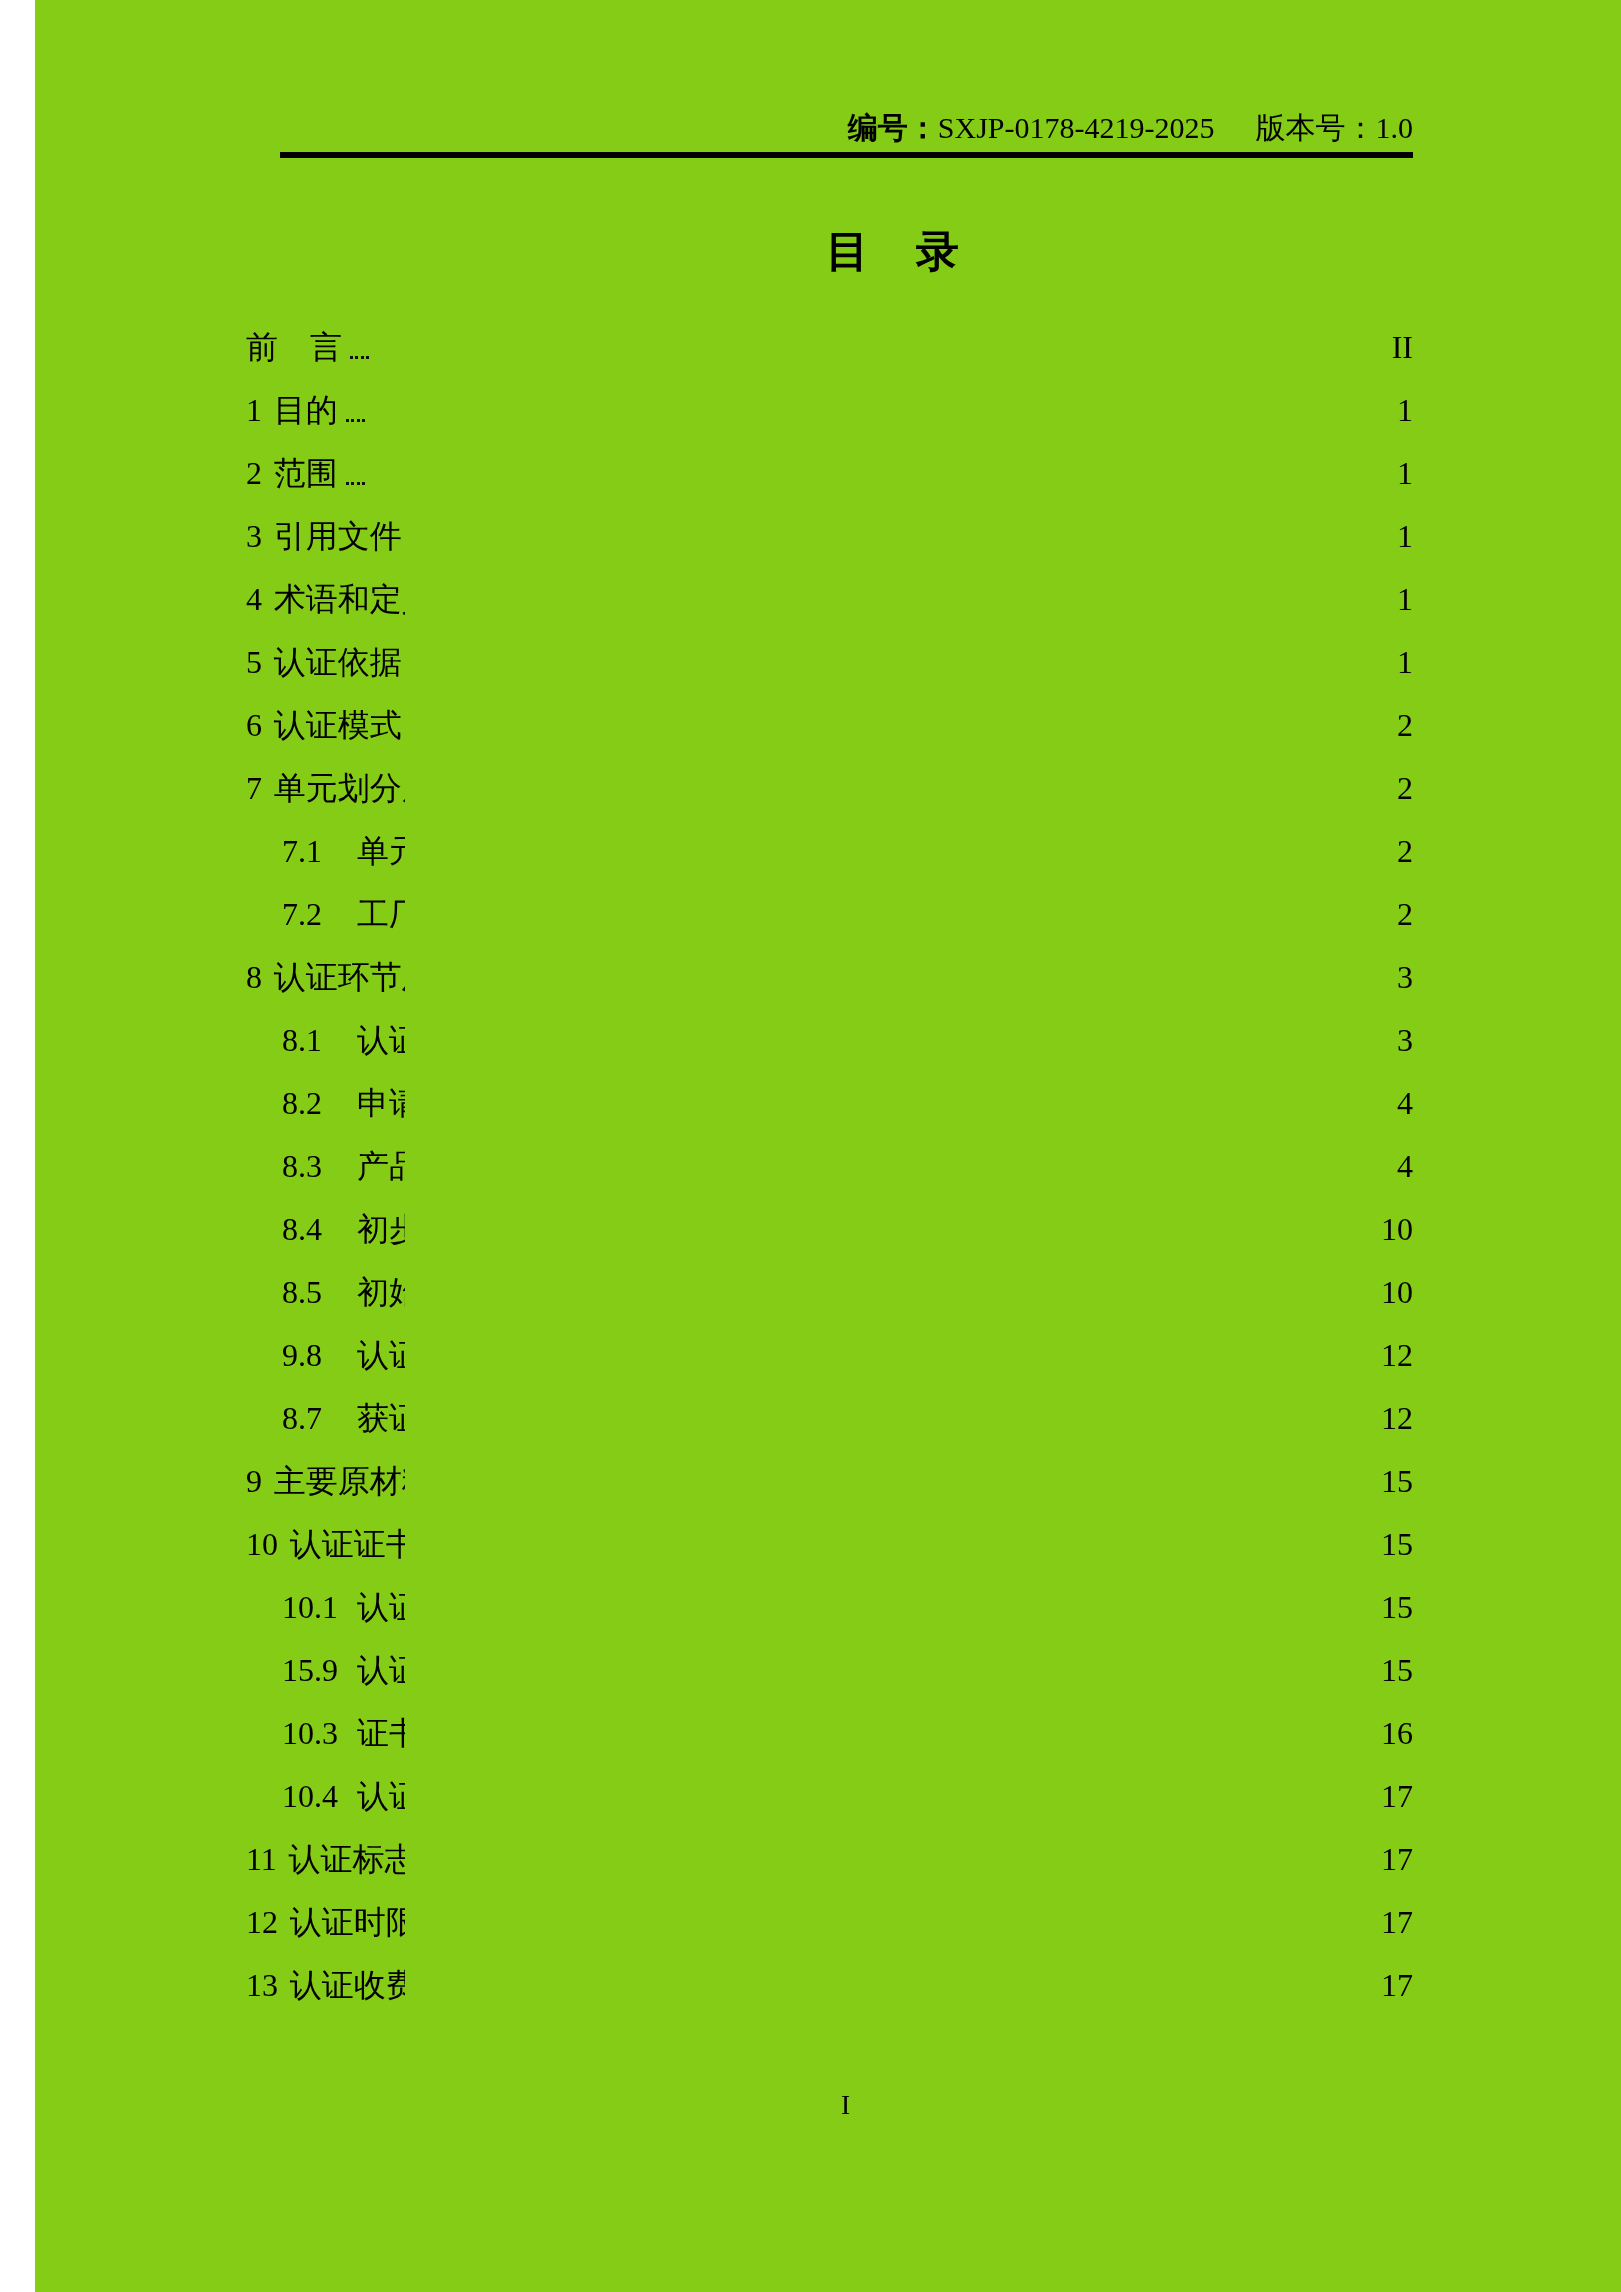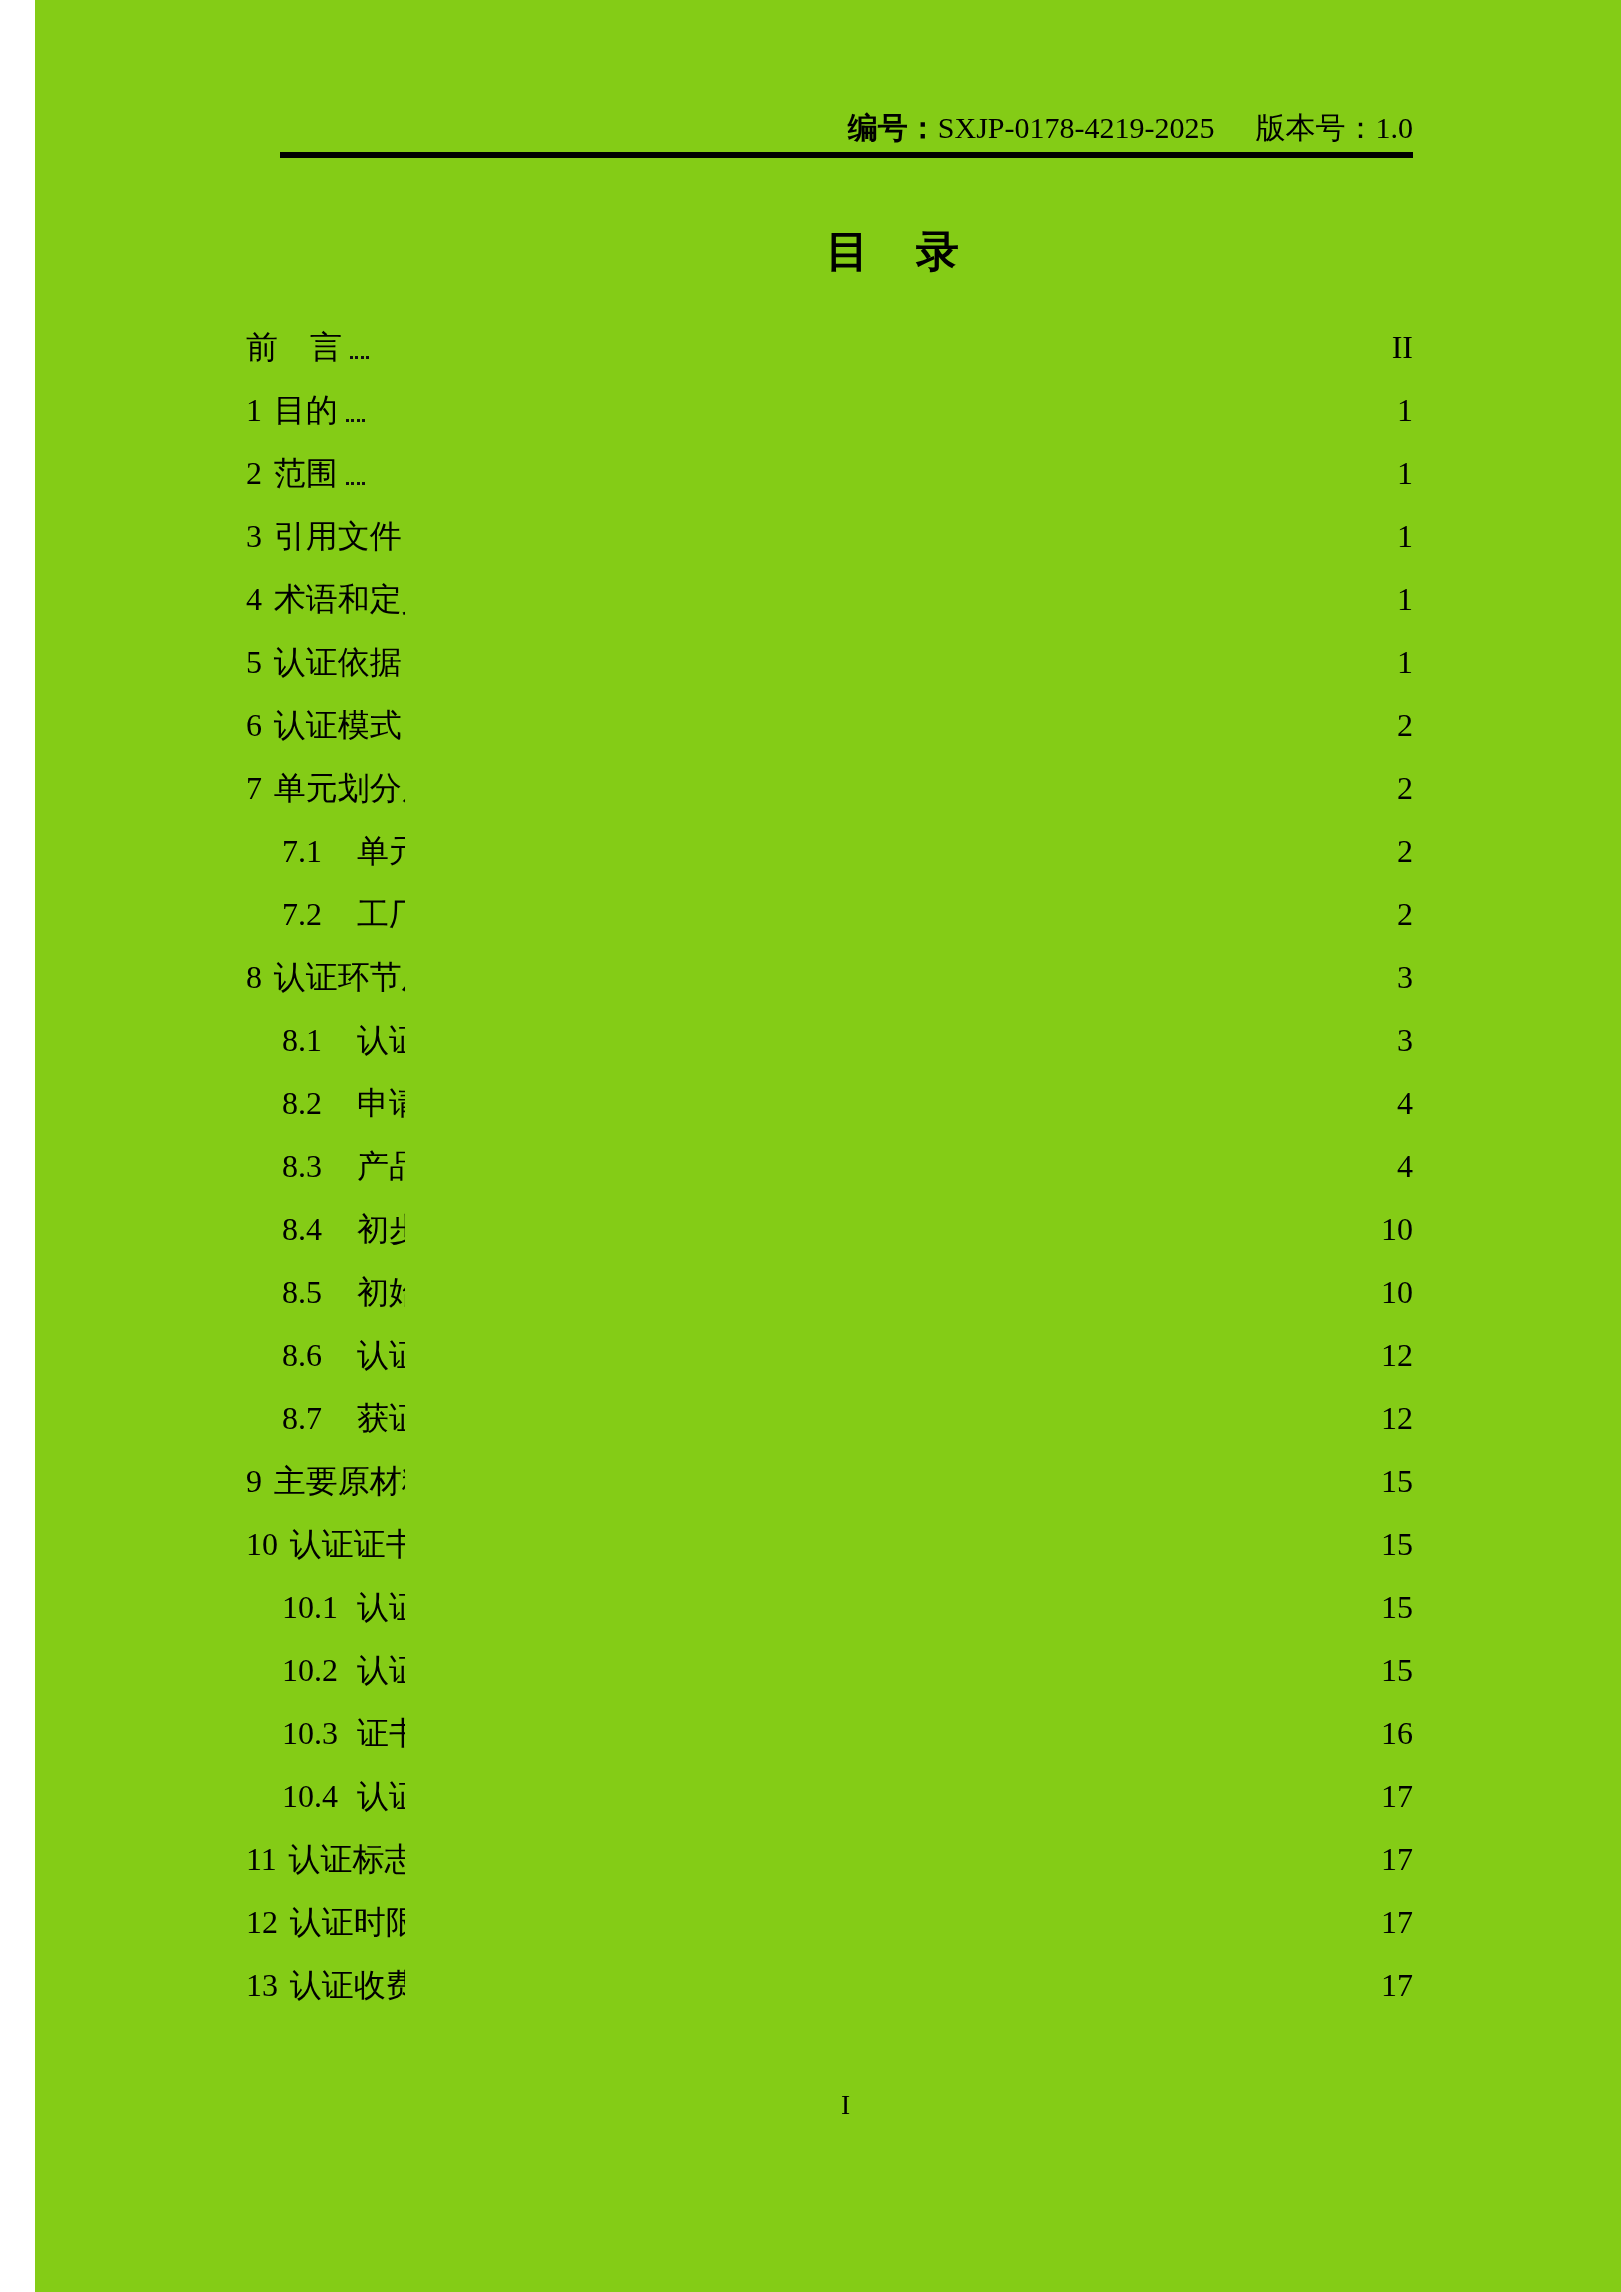--- a/index.html
+++ b/index.html
@@ -202,21 +202,21 @@
     <span class="dots"></span>
     <span class="page">10</span>
   </div>
       <div class="toc-row lvl2">
     <span class="num">8.5</span>
     <span class="label">初始工厂审查</span>
     <span class="dots"></span>
     <span class="page">10</span>
   </div>
       <div class="toc-row lvl2">
-    <span class="num">8.6</span>
+    <span class="num">9.8</span>
     <span class="label">认证结果复核与决定</span>
     <span class="dots"></span>
     <span class="page">12</span>
   </div>
       <div class="toc-row lvl2">
     <span class="num">8.7</span>
     <span class="label">获证后监督</span>
     <span class="dots"></span>
     <span class="page">12</span>
   </div>
@@ -232,21 +232,21 @@
     <span class="dots"></span>
     <span class="page">15</span>
   </div>
       <div class="toc-row lvl2">
     <span class="num">10.1</span>
     <span class="label">认证证书的保持</span>
     <span class="dots"></span>
     <span class="page">15</span>
   </div>
       <div class="toc-row lvl2">
-    <span class="num">10.2</span>
+    <span class="num">15.9</span>
     <span class="label">认证变更</span>
     <span class="dots"></span>
     <span class="page">15</span>
   </div>
       <div class="toc-row lvl2">
     <span class="num">10.3</span>
     <span class="label">证书的暂停、恢复、撤销、注销</span>
     <span class="dots"></span>
     <span class="page">16</span>
   </div>

